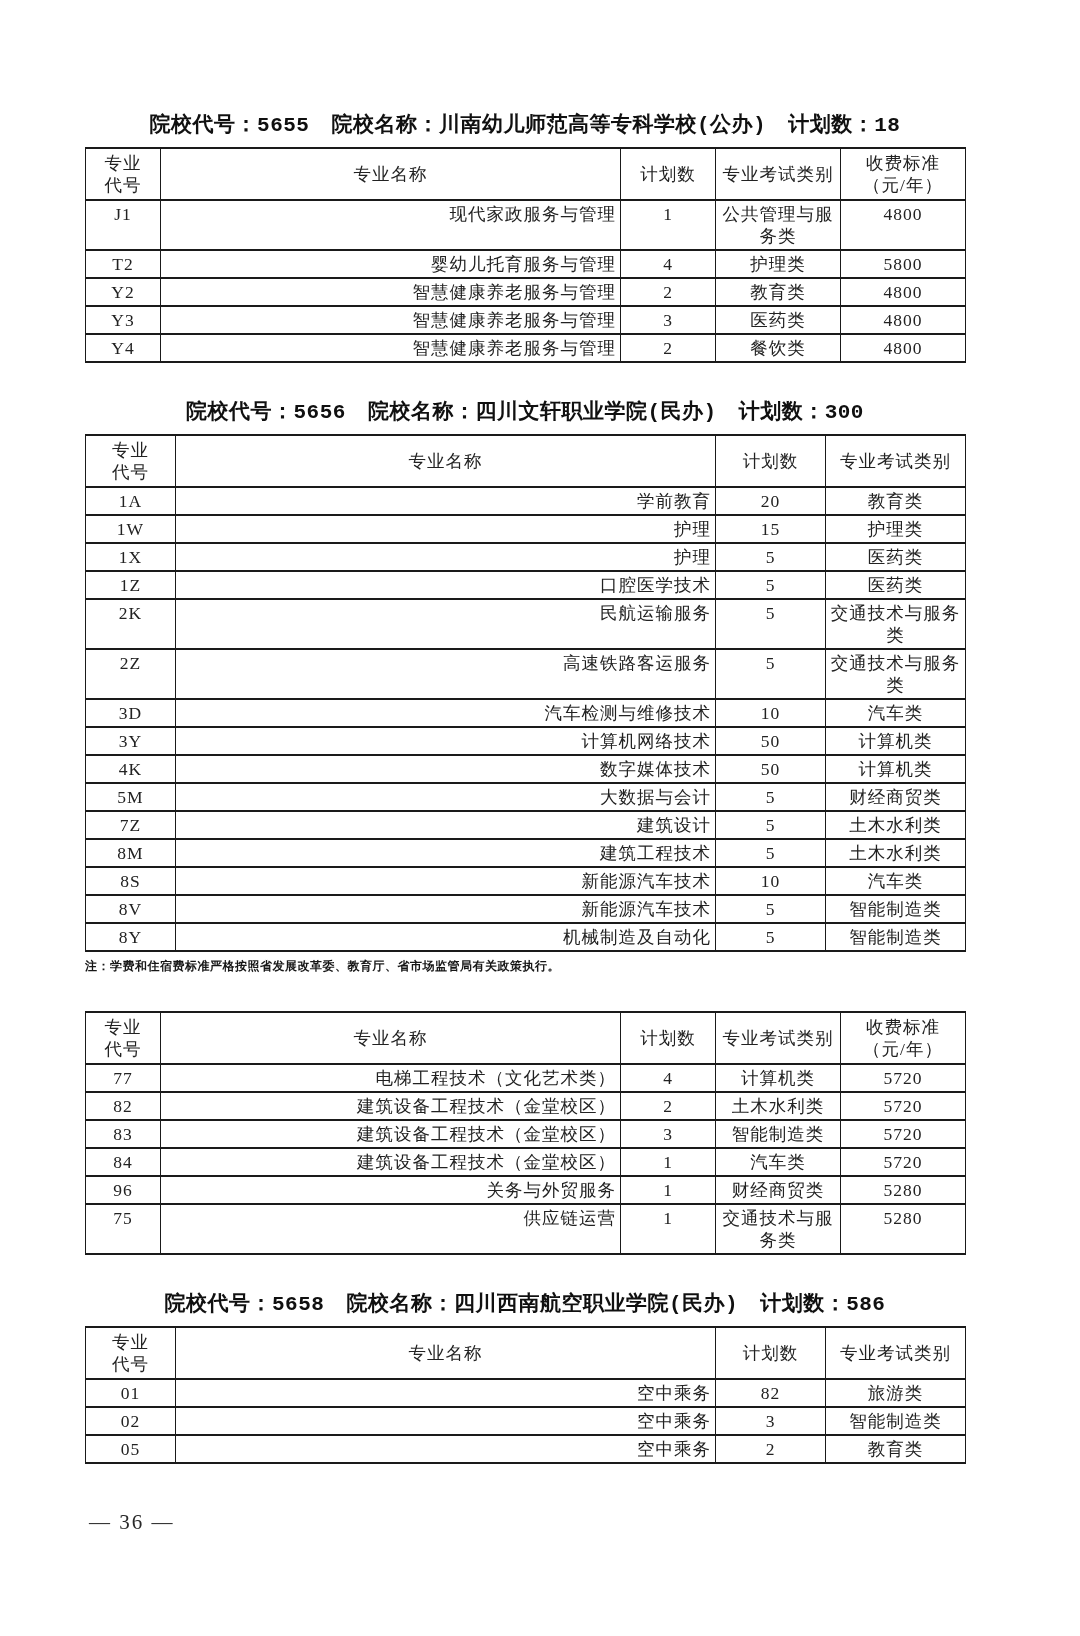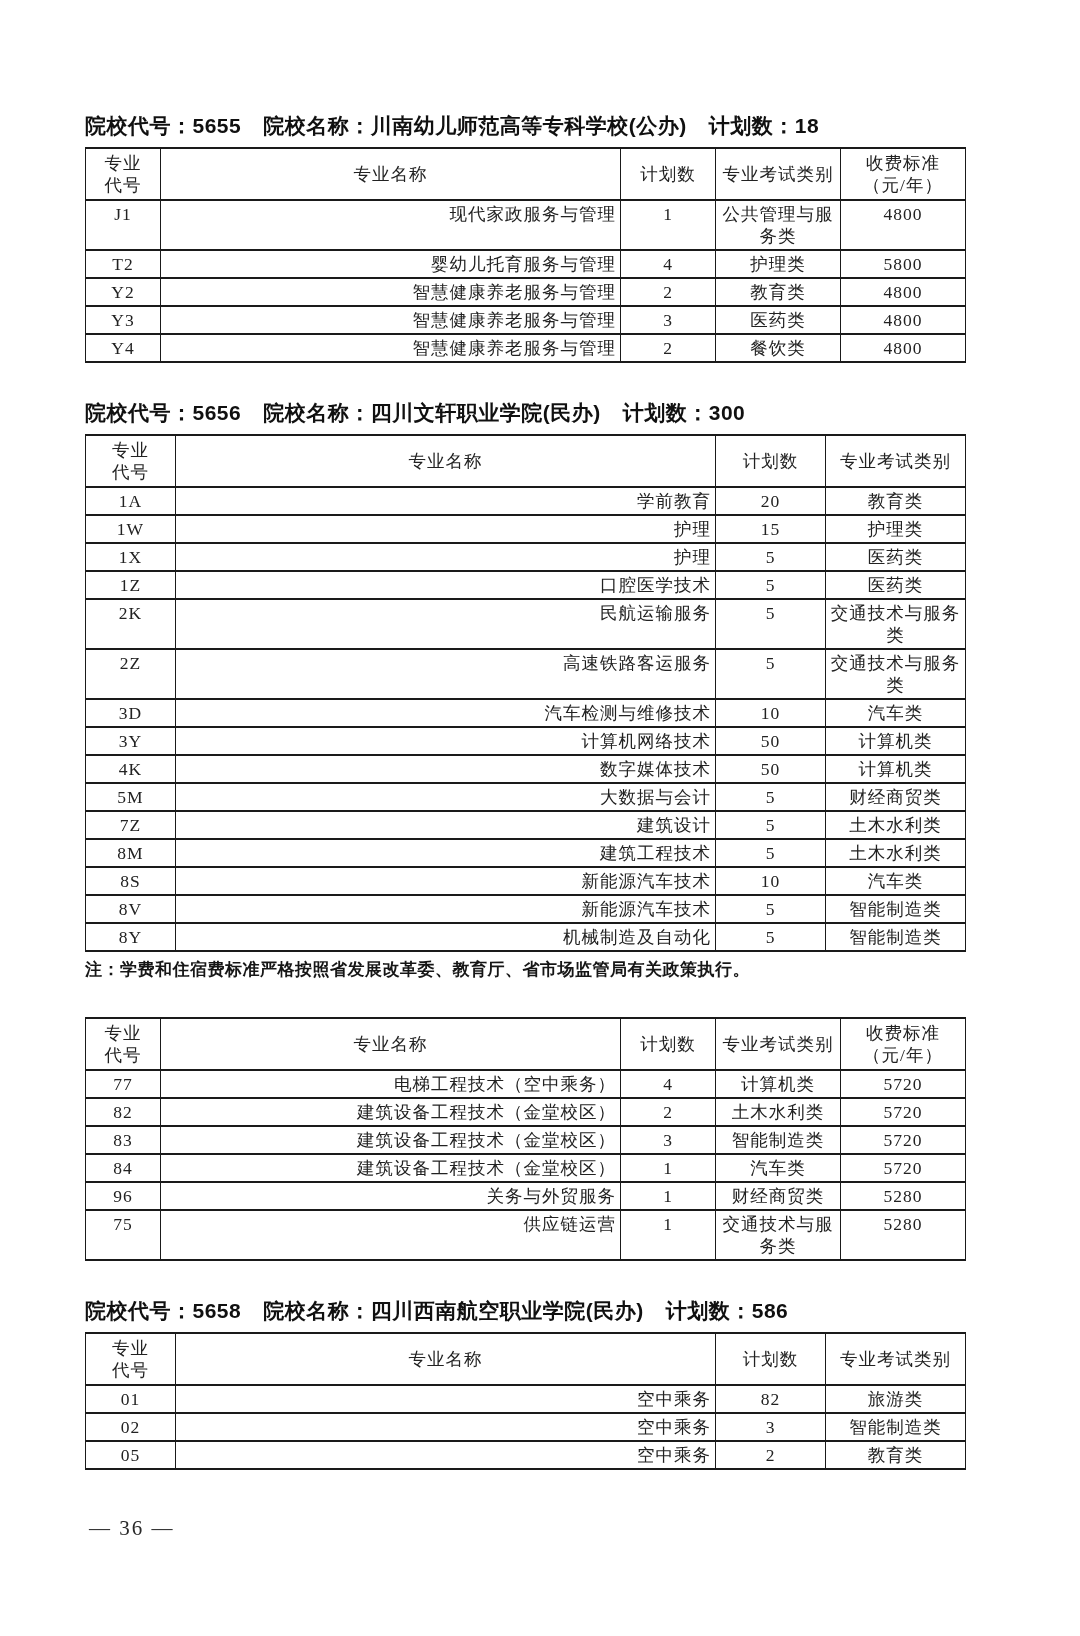--- a/index.html
+++ b/index.html
@@ -8,27 +8,28 @@
     width:1080px;height:1636px;
     background:#ffffff;
     box-sizing:border-box;
     padding:112px 115px 0 85px;
     font-family:"Liberation Serif","DejaVu Serif",serif;
     color:#1c1c1c;
     overflow:hidden;
   }
   section.school-section{margin:0 0 36px 0;}
   .sec-h{
-    font-family:Liberation Sans, sans-serif;
+    font-family:Liberation Mono, monospace;
     font-weight:700;
     font-size:21px;line-height:27px;
     margin:0 0 8px 0;
     color:#101010;
     letter-spacing:0.5px;
     white-space:nowrap;
+    text-align:center;
   }
   .sec-h .pair{margin-right:22px;}
   .sec-h .pair:last-child{margin-right:0;}
   table.plan-table{
     border-collapse:collapse;
     width:880px;
     table-layout:fixed;
   }
   table.plan-table th,
   table.plan-table td{
@@ -62,21 +63,21 @@
   .cols5 col.c1{width:460px}
   .cols5 col.c2{width:95px}
   .cols5 col.c3{width:125px}
   .cols5 col.c4{width:125px}
   .cols4 col.c0{width:90px}
   .cols4 col.c1{width:540px}
   .cols4 col.c2{width:110px}
   .cols4 col.c3{width:140px}
   p.note{
     margin:6px 0 0 0;
-    font-size:17px;
+    font-size:12px;
     font-weight:700;
     letter-spacing:0.5px;
     color:#161616;
   }
   .page-footer{
     margin-top:46px;
     padding-left:4px;
     font-size:21px;
     letter-spacing:2px;
     color:#2a2a2a;
@@ -276,21 +277,21 @@
               <th class="h-major">专业名称</th>
               <th class="h-plan">计划数</th>
               <th class="h-exam">专业考试类别</th>
               <th class="h-fee">收费标准
 （元/年）</th>
             </tr>
           </thead>
           <tbody>
             <tr>
               <td class="code">77</td>
-              <td class="major">电梯工程技术（空中乘务）</td>
+              <td class="major">电梯工程技术（文化艺术类）</td>
               <td class="plan">4</td>
               <td class="exam">计算机类</td>
               <td class="fee">5720</td>
             </tr>
             <tr>
               <td class="code">82</td>
               <td class="major">建筑设备工程技术（金堂校区）</td>
               <td class="plan">2</td>
               <td class="exam">土木水利类</td>
               <td class="fee">5720</td>

